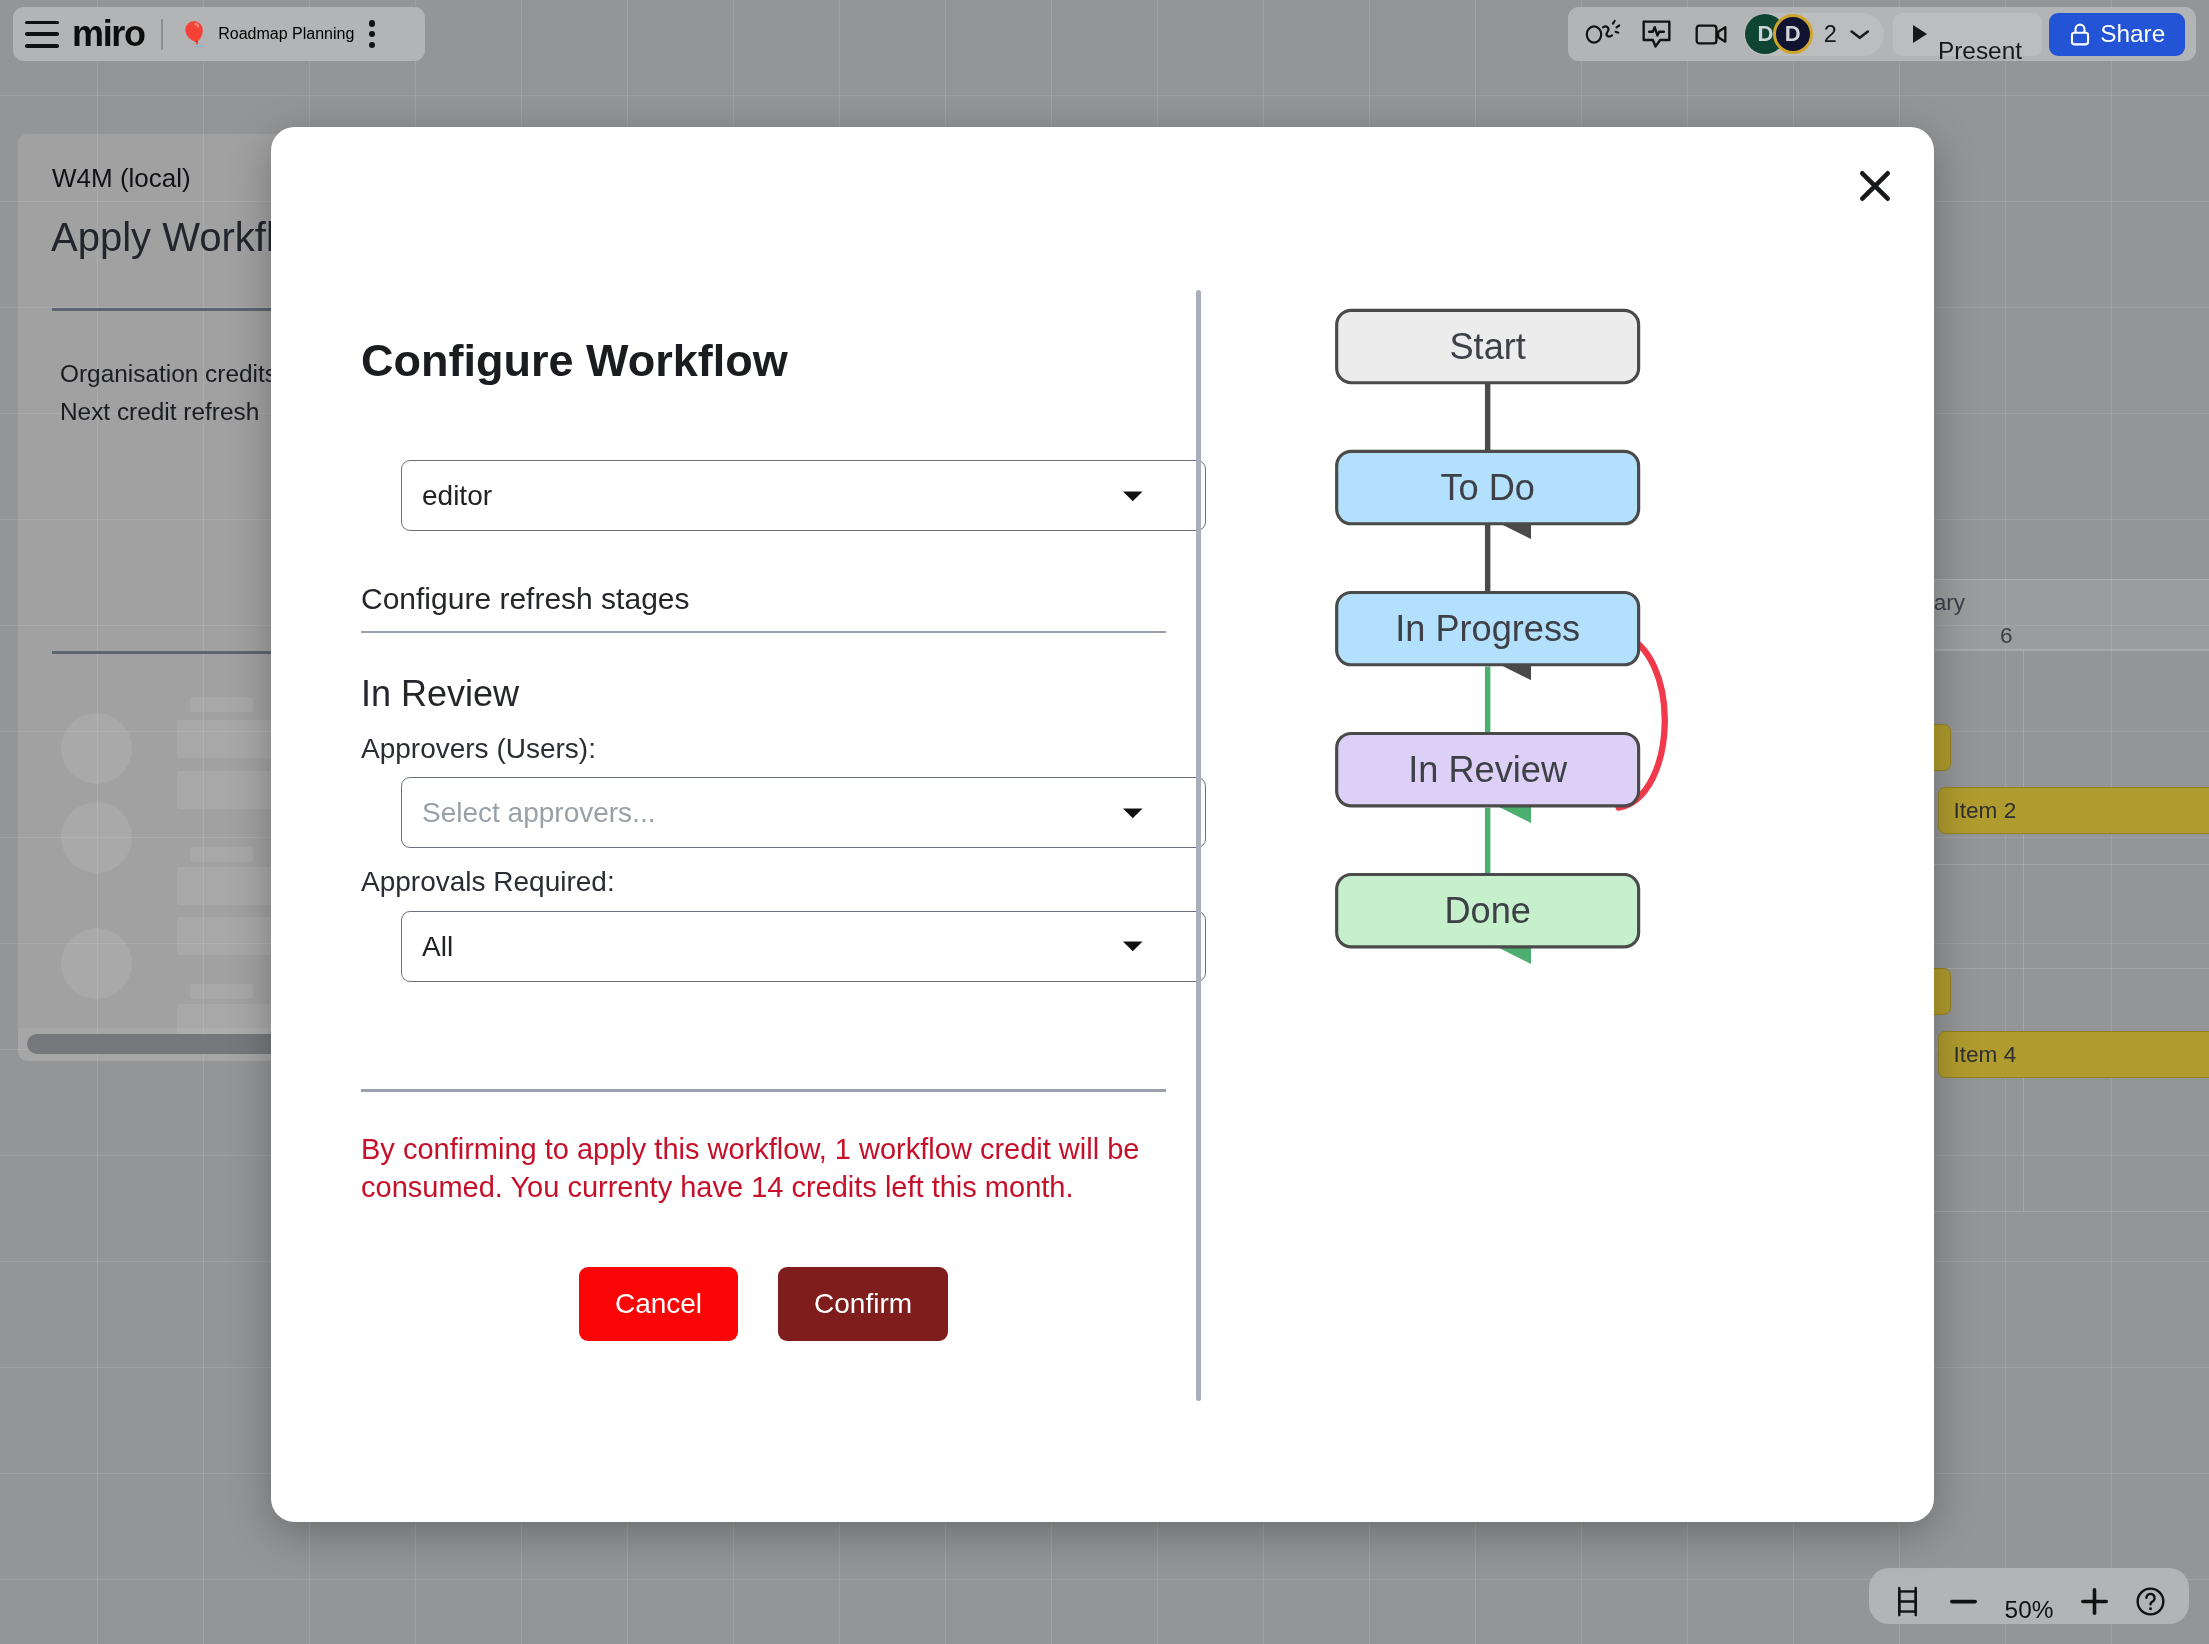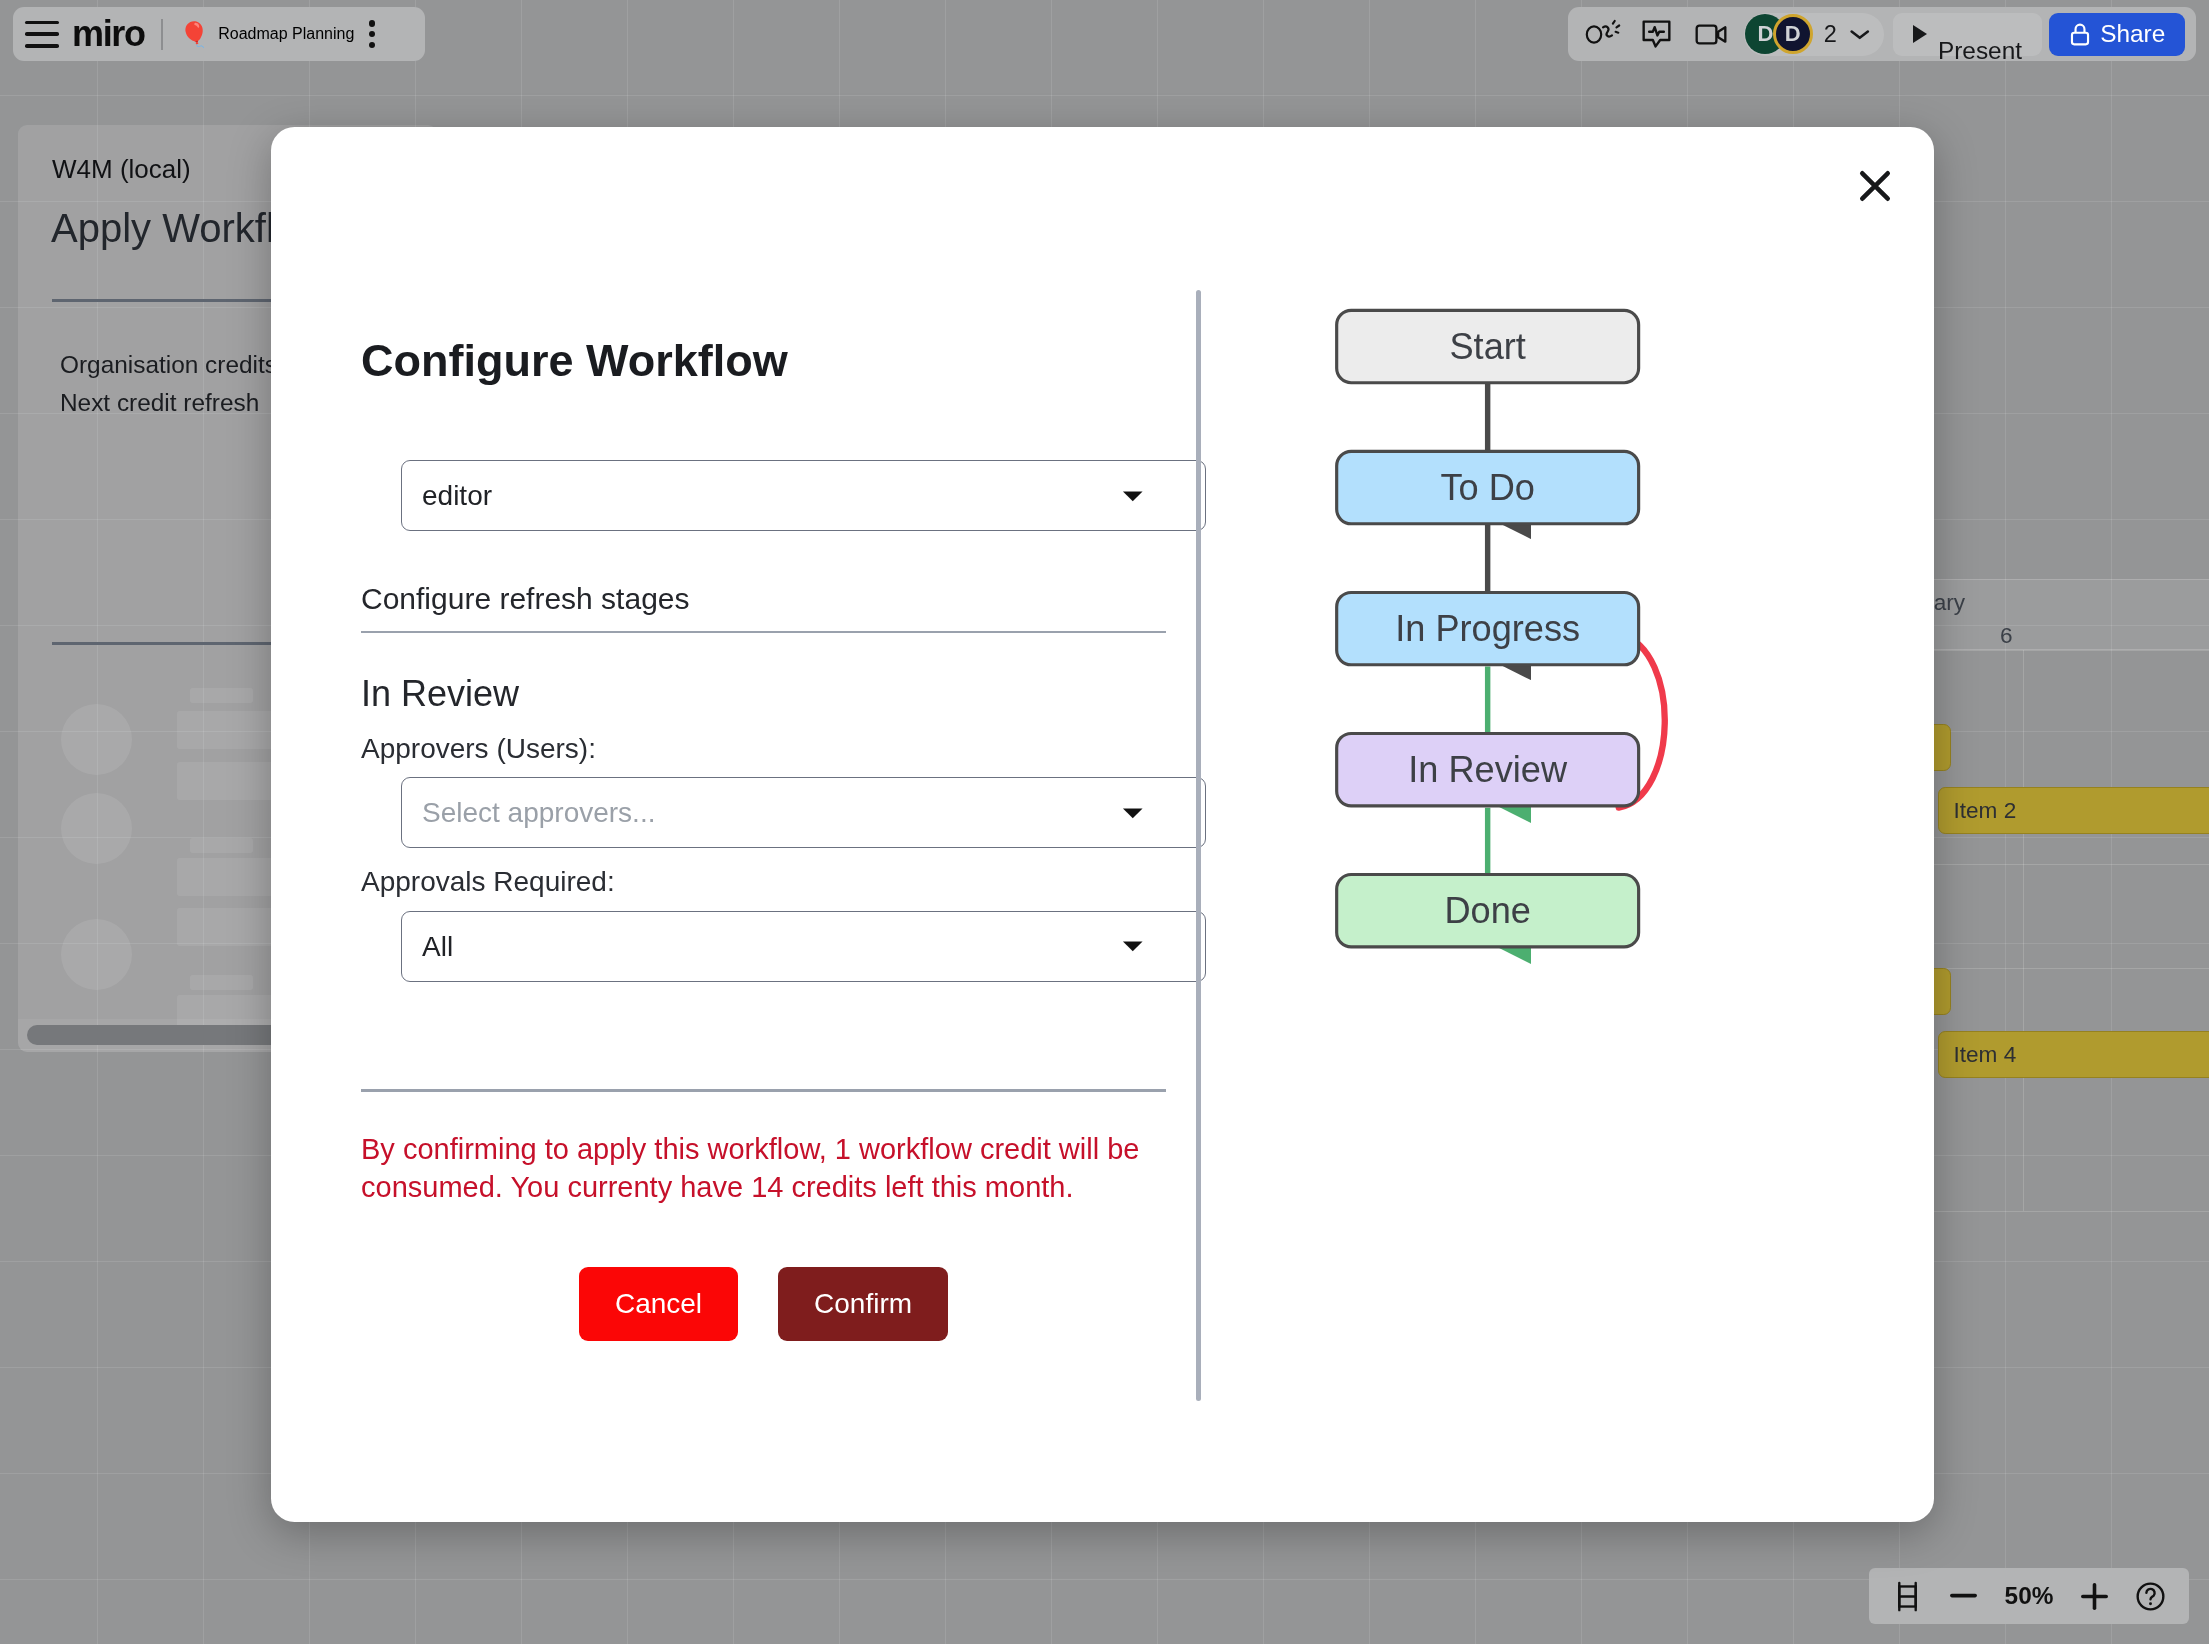--- a/index.html
+++ b/index.html
@@ -54,21 +54,21 @@
     border-radius:7.2px;
     display:flex; align-items:center;
     padding-left:14.5px;
     font-size:22.6px; color:#2d2f33;
     white-space:nowrap;
   }
 
   
   #leftpanel {
     position: absolute;
-    left: 18px; top: 125px;
+    left: 18px; top: 134px;
     width: 419px; height: 927px;
     background: rgba(255,255,255,0.12);
     border-radius: 9px;
     overflow: hidden;
   }
   .lp-sub { position:absolute; left:34px; top:29px; font-size:26px; color:#101114; }
   .lp-title { position:absolute; left:33px; top:81px; font-size:40px; color:#22262c; white-space:nowrap; }
   .lp-rule { position:absolute; left:34px; width:389px; height:2.7px; background:#5e6570; }
   .lp-line { position:absolute; left:42px; font-size:24.4px; color:#1a1c20; white-space:nowrap; }
   .lp-circ { position:absolute; left:43px; width:71px; height:71px; border-radius:50%; background:rgba(255,255,255,0.09); }
@@ -127,22 +127,22 @@
   #present-label { font-size:24.4px; color:#17181a;margin-top:33px; }
   #share-btn {
     display:flex; align-items:center; gap:9px;
     background:#2454d6; border-radius:9px; height:43px; padding:18px 20px;
     color:#fff; font-size:24.4px; cursor:pointer;
   }
 
   
   #zoombar {
     position:absolute; right:20px; bottom:20px;
-    height:56px; background:#b3b4b5; border-radius:6px;
-    display:flex; align-items:center; gap:5.4px; padding:0 12.7px;font-weight:bold;
+    height:56px; background:#b3b4b5; border-radius:20px;
+    display:flex; align-items:flex-end; gap:5.4px; padding:0 12.7px;
   }
   .zb-item { width:51px; height:45px; display:flex; align-items:center; justify-content:center; cursor:pointer; }
   #zoom-level { font-size:24.4px; color:#111; min-width:69px; text-align:center; cursor:pointer; }
 
   
   #modal {
     position:absolute;
     left:271px; top:127px; width:1663px; height:1395px;
     background:#ffffff;
     border-radius:23.5px;

